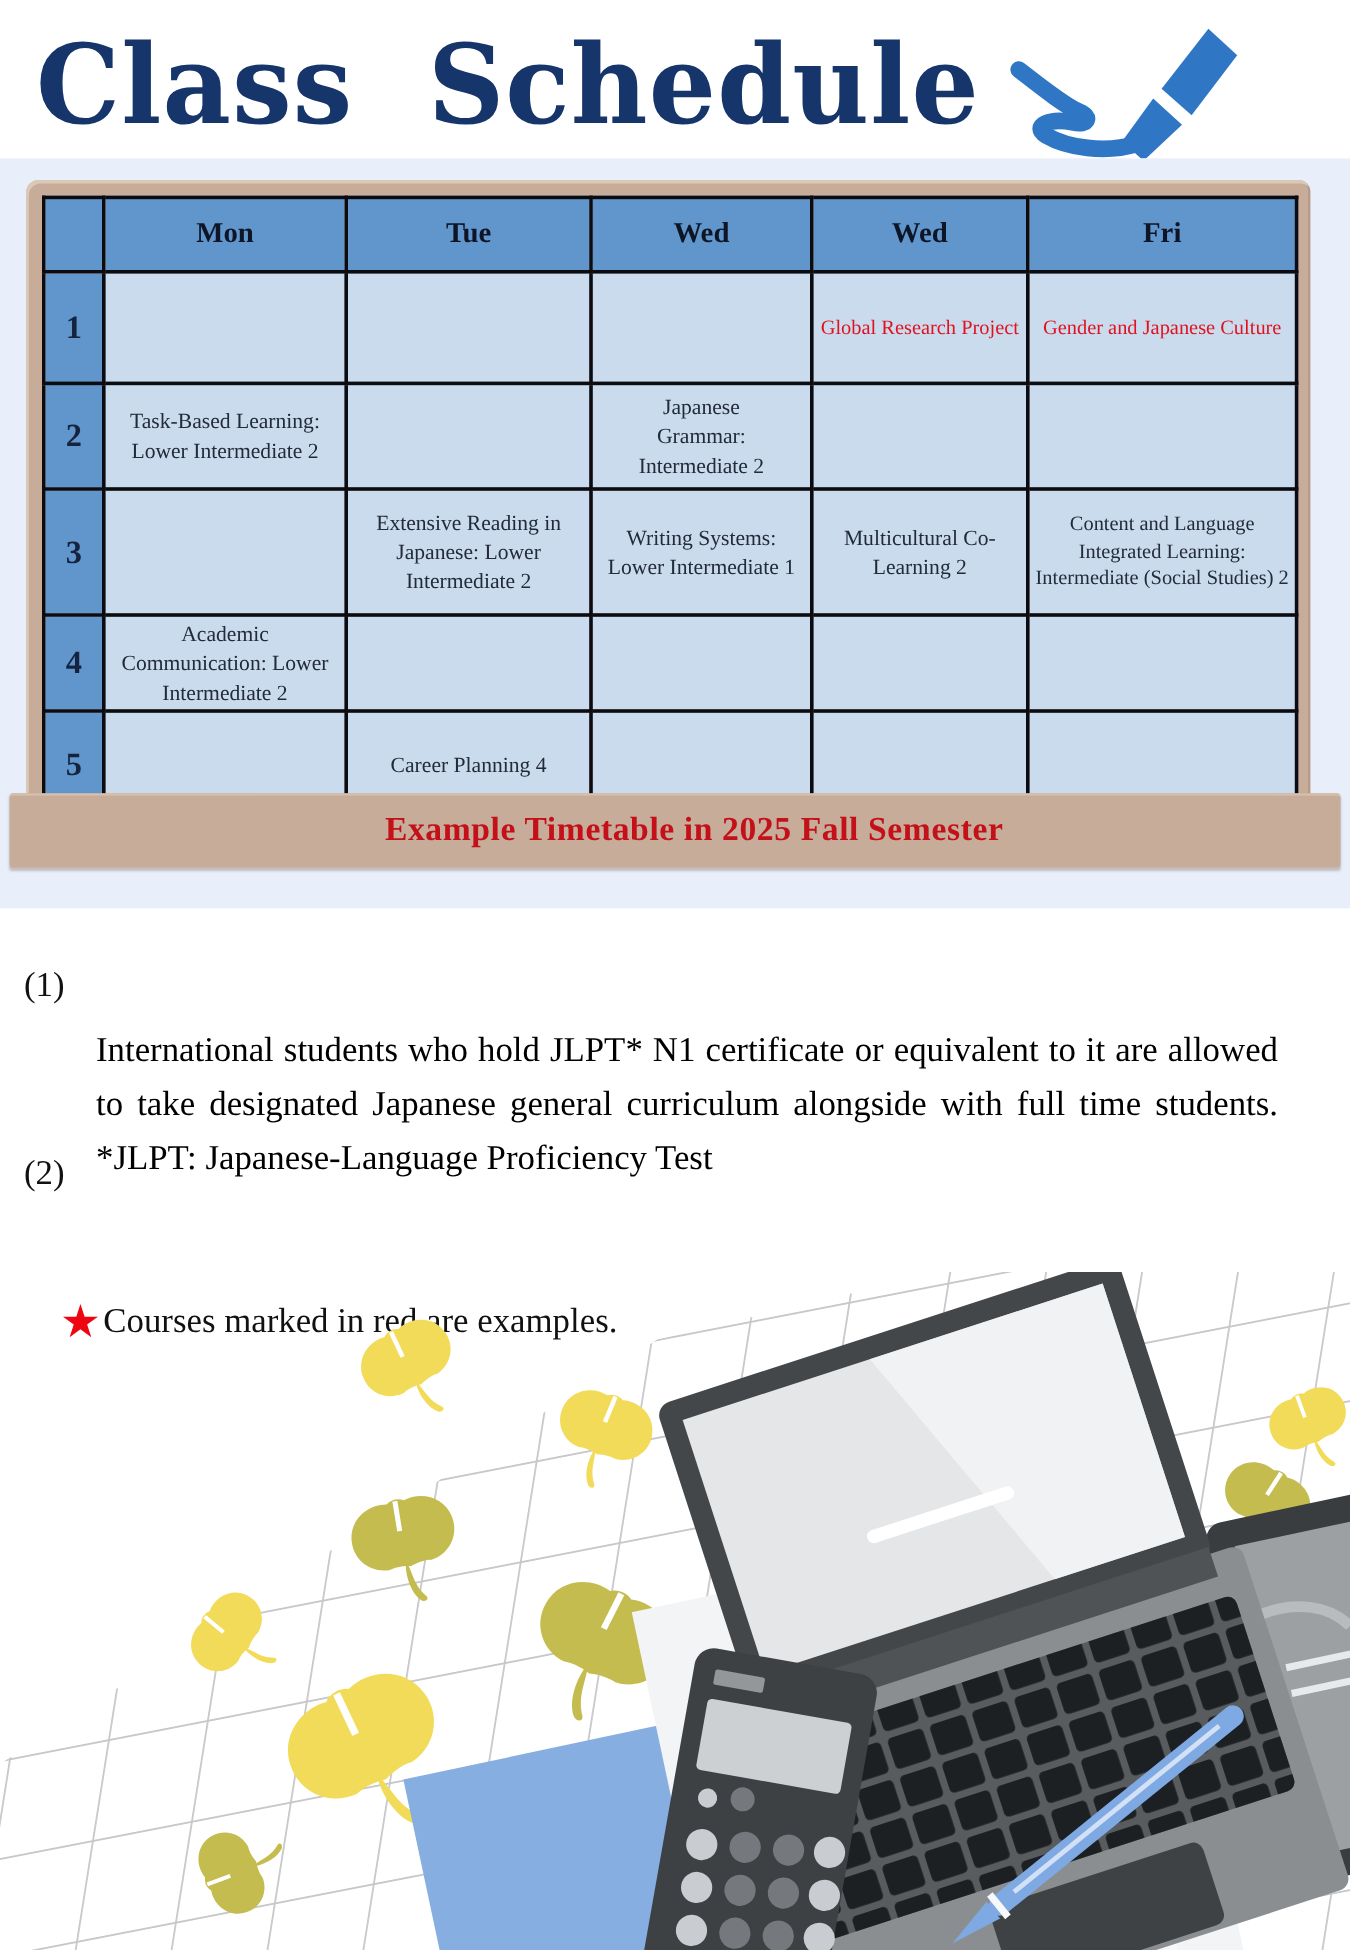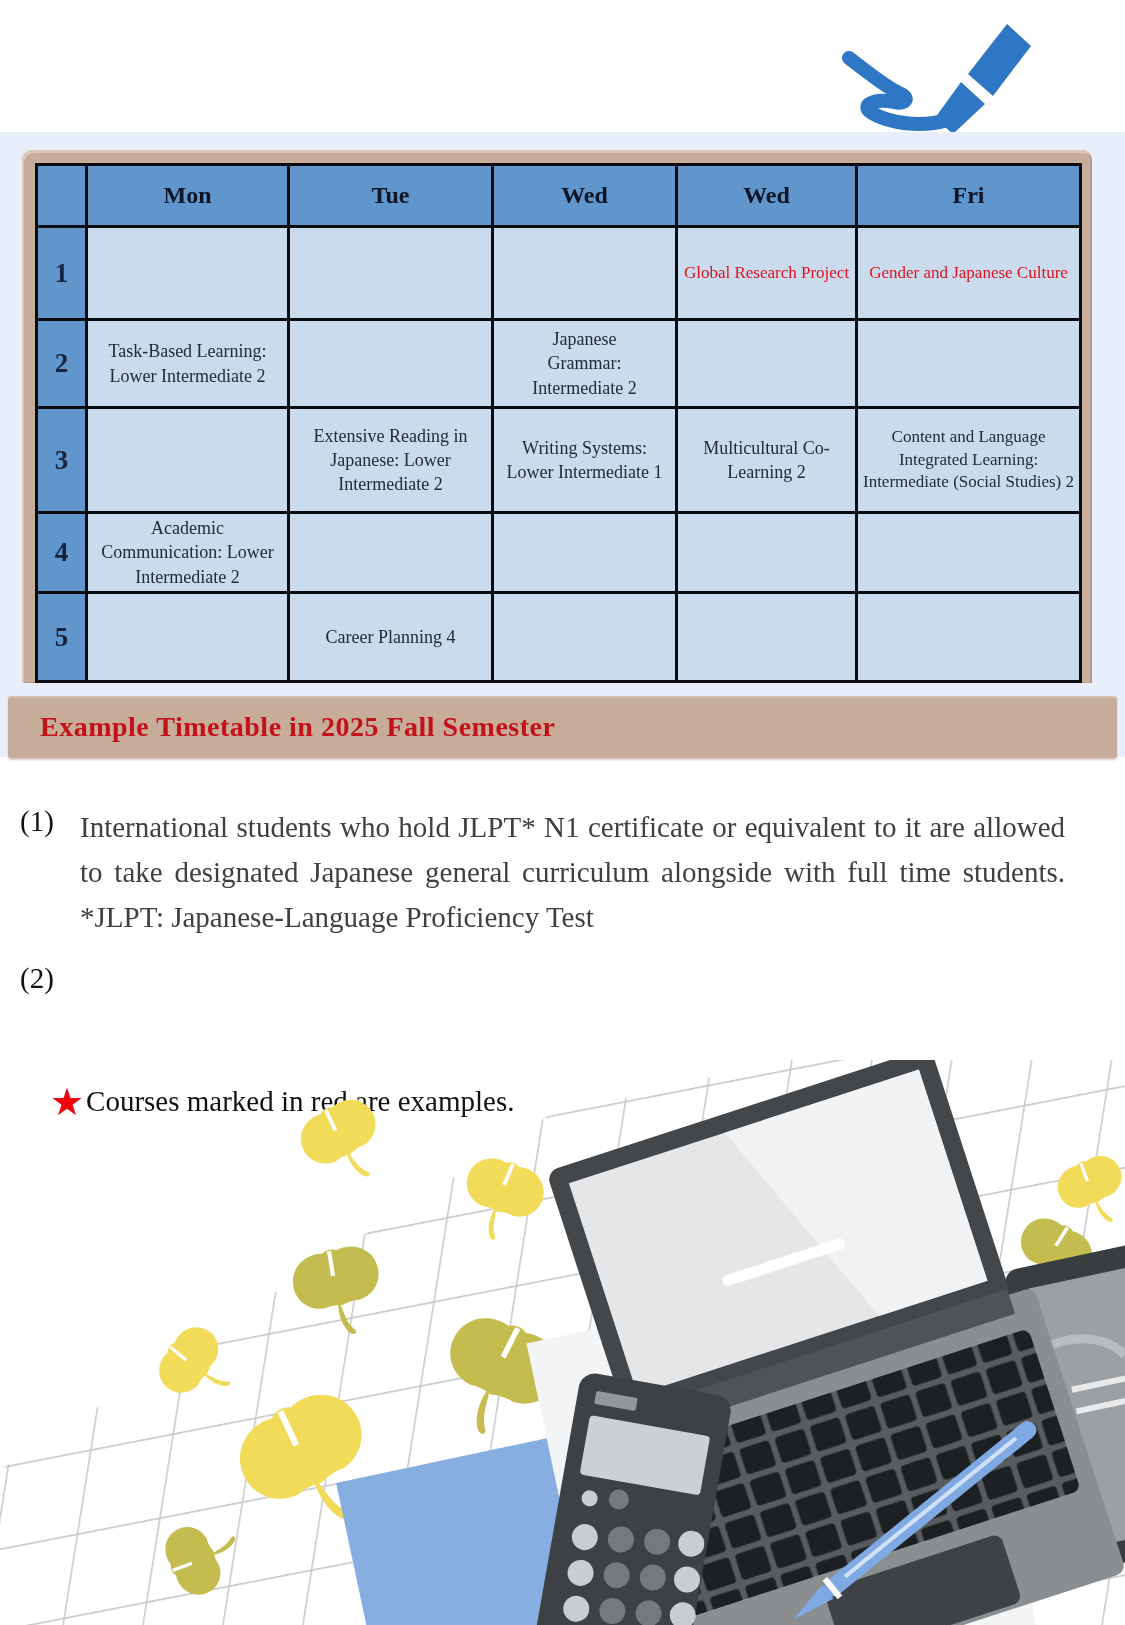--- a/index.html
+++ b/index.html
@@ -24,60 +24,63 @@
   
   .blue-panel { position:absolute; left:0; top:132px; width:1125px; height:625px; background:#e9effa; }
 
   
   .board-frame {
     position:absolute; left:22px; top:150px; width:1070px; height:533px;
     background:#c6ac99; border-radius:10px 10px 0 0;
     box-shadow:inset 2px 3px 0 #dcc8b6, inset -2px -1px 0 #b59c8a;
   }
   .tray {
-    position:absolute; left:8px; top:696px; width:1109px; height:62px;
+    position:absolute; left:8px; top:661px; width:1109px; height:62px;
     background:#c6ac99; border-radius:3px;
     box-shadow:inset 0 2px 0 #d6c1af, 0 2px 2px rgba(120,100,85,.35);
-    display:flex; align-items:center;
+    display:flex; align-items:center;justify-content:center;
   }
   .board-caption {
     margin-left:32px; font-size:28px; font-weight:bold; color:#c41019;
     letter-spacing:.5px;
   }
   table.timetable {
     position:absolute; left:13px; top:13px;
     border-collapse:collapse; table-layout:fixed; width:1044px; height:507px;
     background:#c9dbec;
   }
   table.timetable td, table.timetable th { border:3px solid #0c0c10; vertical-align:middle; text-align:center; overflow:hidden; }
   th.day, td.period { background:#6096cb; }
   th.day { font-size:24px; font-weight:bold; color:#0e1526; }
   td.period { font-size:27px; font-weight:bold; color:#15233f; }
   td.course { background:#c9dbec; font-size:18px; line-height:1.35; color:#232b3a; padding:2px 4px; }
   td.course.red { color:#e01220; font-size:17px; }
 
   
   .note { position:absolute; display:flex; }
   .note-num { width:60px; flex:0 0 60px; font-size:29px; color:#111; padding-top:0; }
-  .note-text { font-size:29px; line-height:45px; color:#404040; text-align:justify; }
+  .note-text { font-size:29px; line-height:45px; color:#000000; text-align:justify;margin-top:48px; }
   .note-1 { left:20px; top:805px; width:1045px; }
   .note-1 .note-text { width:985px; }
   .note-2 { left:20px; top:962px; width:760px; }
   .note-2 .note-text { width:680px; }
   .footnote { position:absolute; left:50px; top:1085px; font-size:29px; color:#111; display:flex; align-items:center; }
   .footnote .star { color:#ee0510; font-size:38px; line-height:30px; margin-right:2px; }
 
   
   .illus { position:absolute; left:0; top:1060px; width:1125px; height:565px; }
 </style>
 </head>
 <body>
 
 <div class="page">
 
+  <div class="title-wrap">
+    <h1 class="title"><span class="w1">Class</span><span class="w2">Schedule</span></h1>
+  </div>
   <svg class="pen-icon" width="200" height="126" viewBox="0 0 200 126">
     <path d="M14 52 C 32 66 52 82 64 87 C 75 91 72 99 59 96 C 40 92 24 99 37 107 C 54 117 86 122 112 114" fill="none" stroke="#2f77c5" stroke-width="14" stroke-linecap="round"></path>
     <polygon points="100,112 126,76 150,98 118,128" fill="#2f77c5"></polygon>
     <polygon points="133,68 172,18 196,40 158,90" fill="#2f77c5"></polygon>
   </svg>
 
   <div class="blue-panel"></div>
 
   <div class="board-frame">
     <table class="timetable">

